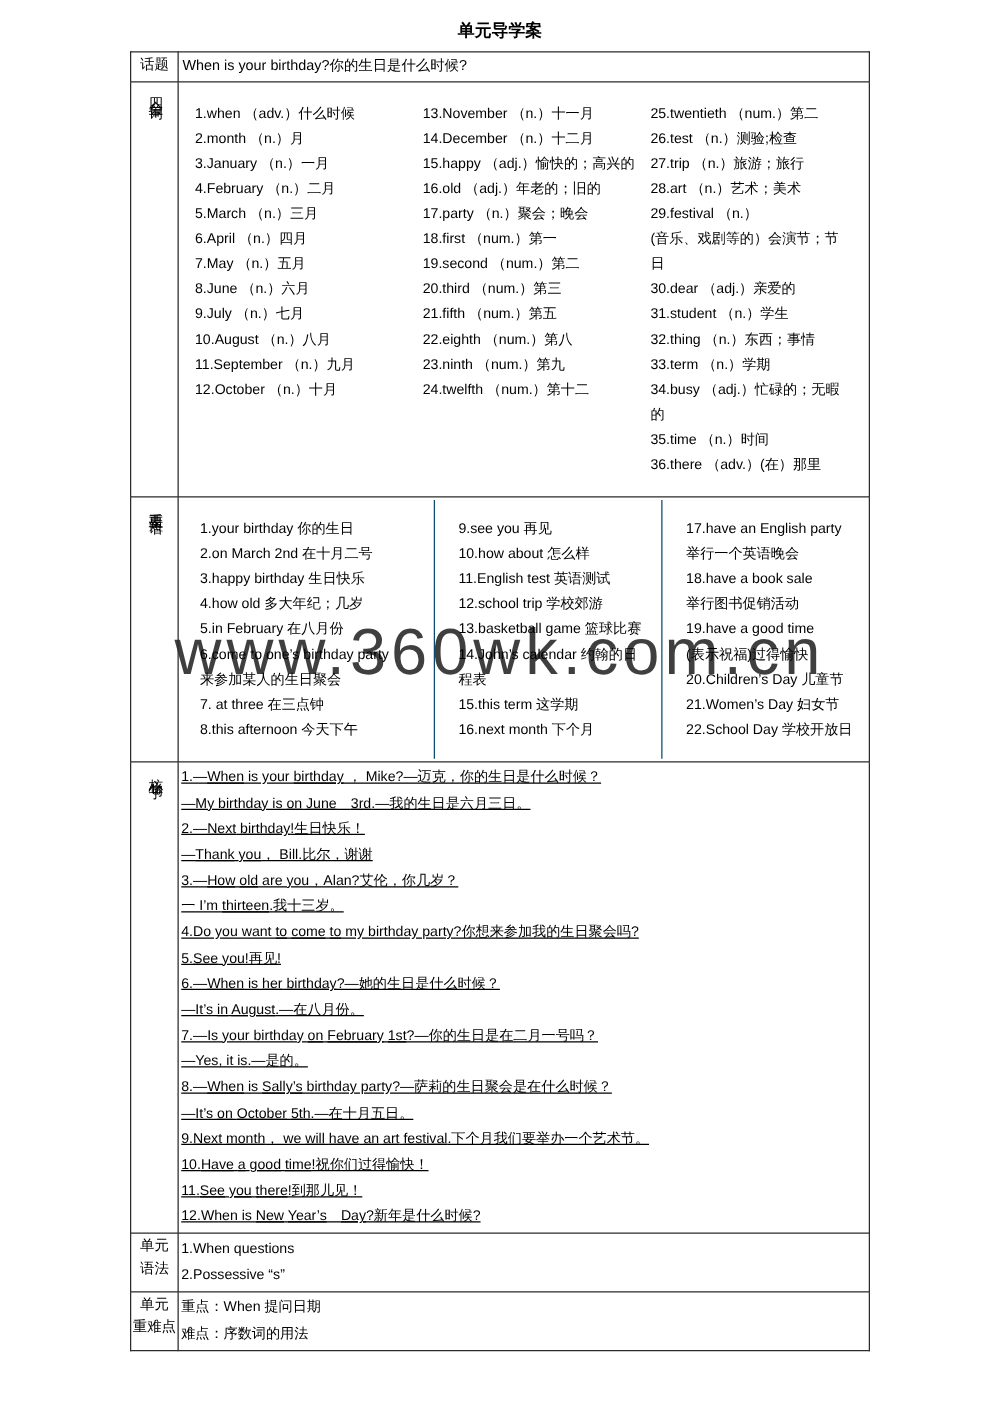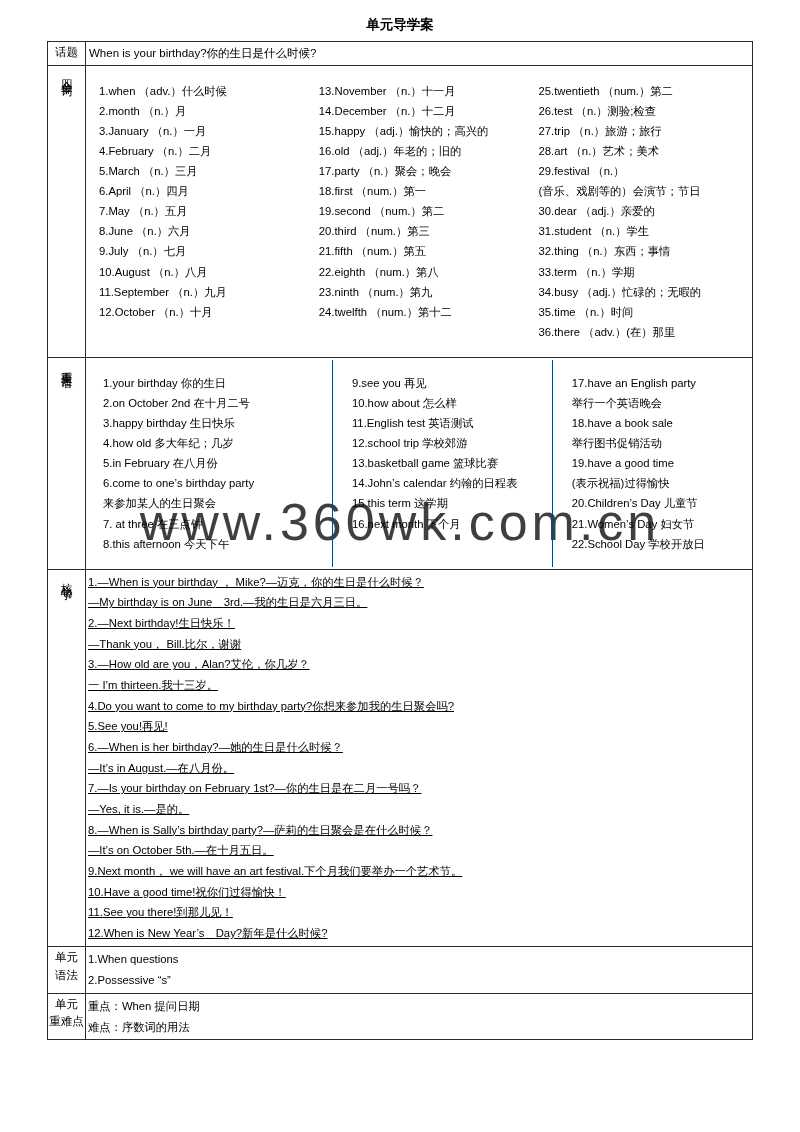--- a/index.html
+++ b/index.html
@@ -53,21 +53,21 @@
     margin: 0;
     padding-top: 16px;
     padding-bottom: 7px;
   }
 
   
   table.sheet {
     position: relative;
     z-index: 2;
     border-collapse: collapse;
-    width: 706px;
+    width: 592px;
     margin: 0 auto;
     table-layout: fixed;
     background: transparent;
   }
   table.sheet td {
     border: 1px solid #2b2b2b;
     vertical-align: top;
     padding: 2px 0 2px 0;
     background: transparent;
   }
@@ -251,21 +251,21 @@
           <colgroup>
                 <col style="width:37%">
                 <col style="width:33%">
                 <col style="width:30%">
               </colgroup>
           <tbody>
                 <tr>
             <td>
               <ul class="entries wrapok">
                       <li>1.your birthday 你的生日</li>
-                      <li>2.on October 2nd 在十月二号</li>
+                      <li>2.on March 2nd 在十月二号</li>
                       <li>3.happy birthday 生日快乐</li>
                       <li>4.how old 多大年纪；几岁</li>
                       <li>5.in February 在八月份</li>
                       <li>6.come to one’s birthday party</li>
                       <li>来参加某人的生日聚会</li>
                       <li>7. at three 在三点钟</li>
                       <li>8.this afternoon 今天下午</li>
                     </ul>
             </td>
             <td>

